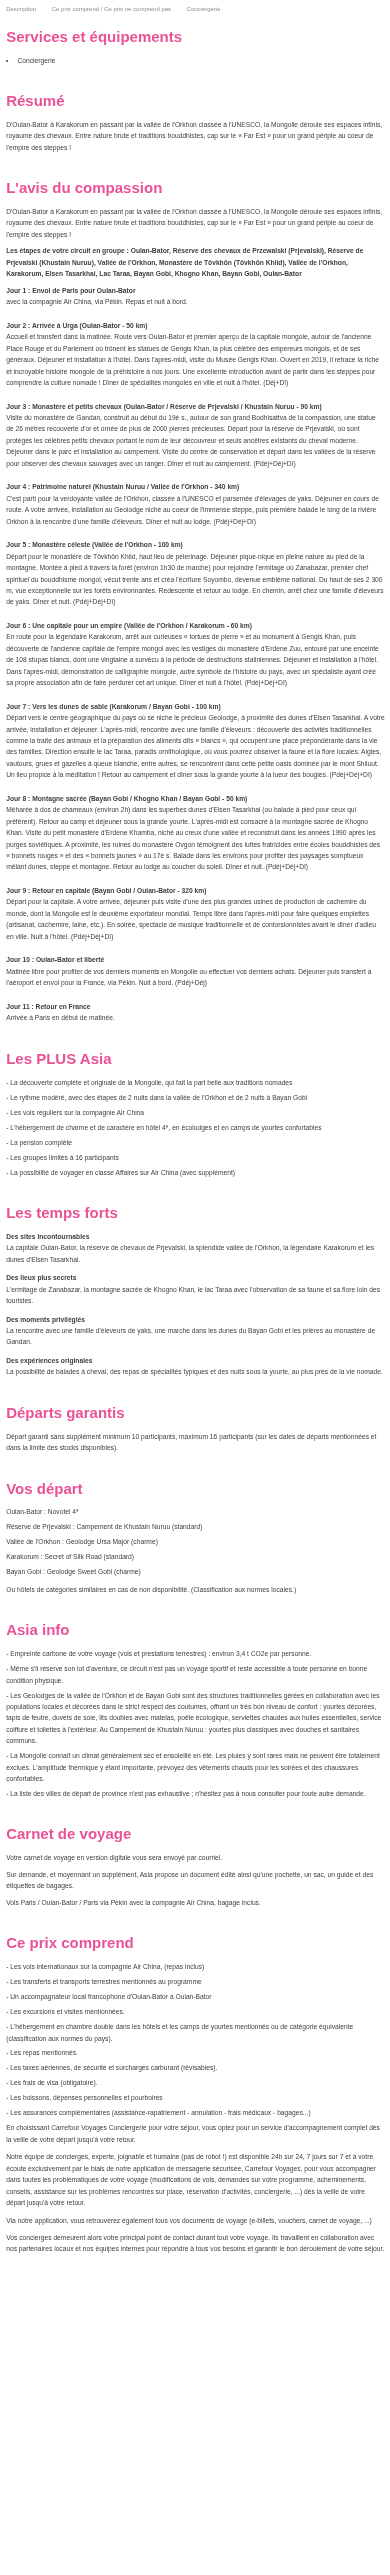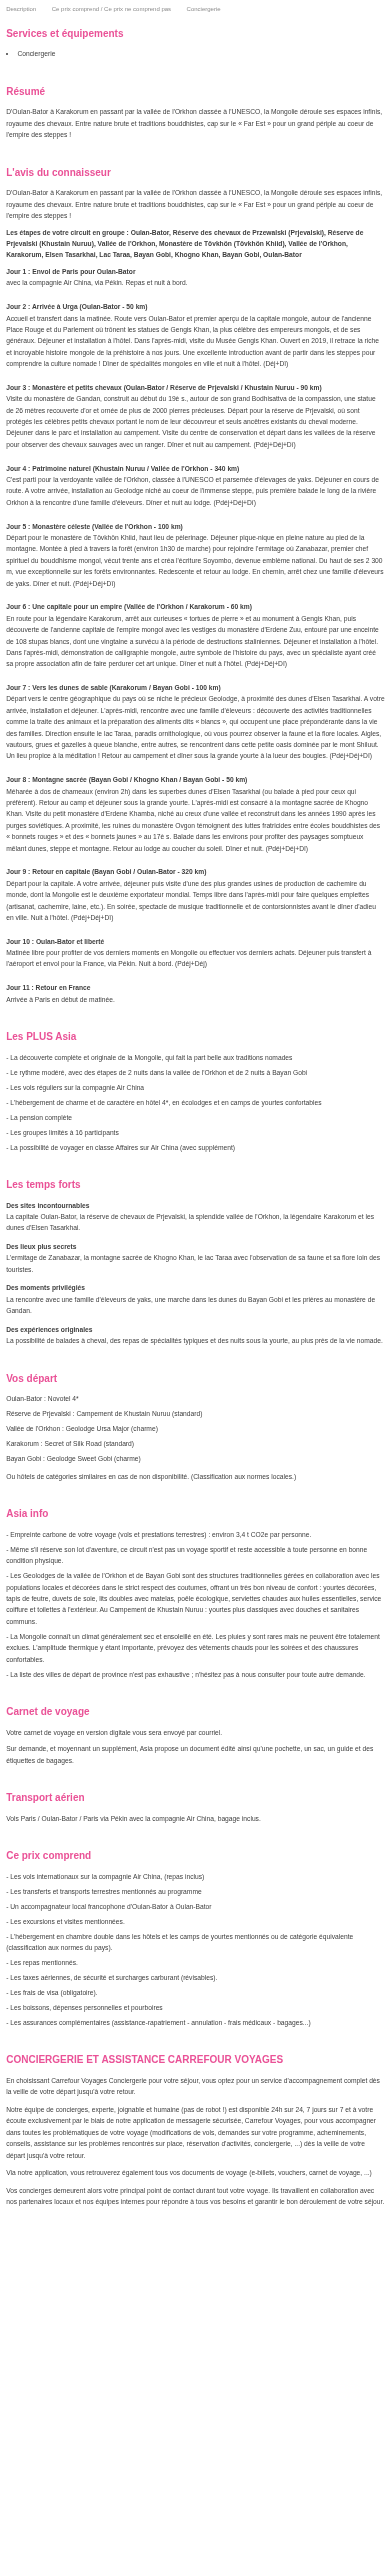--- a/index.html
+++ b/index.html
@@ -8,21 +8,21 @@
     width:391px; min-height:2576px;
     font-family:"Liberation Sans","DejaVu Sans",sans-serif;
     color:#3d3d3d;
   }
   .page { padding:4.1px 6.2px 36px 6.2px; }
 
   .top-nav { display:flex; gap:15.5px; font-size:6px; color:#8b8b8b; padding:2.1px 0 3.1px 0; }
   .top-nav a { color:#8b8b8b; text-decoration:none; cursor:pointer; white-space:nowrap; }
 
   h2.section-title {
-    color:#ea5297; font-size:10px; font-weight:bold;
+    color:#ea5297; font-size:15px; font-weight:bold;
     margin:26px 0 8.2px 0; line-height:1.25;
   }
   h2.section-title.first { margin-top:12.4px; }
 
   p.body, .day, .line { font-size:6.7px; line-height:1.7; }
   p.body { margin:0 0 5.2px 0; }
 
   ul.bullets { list-style:disc; padding-left:11.3px; font-size:6.7px; line-height:1.7; }
   ul.bullets li { margin-bottom:2.1px; }
 
@@ -60,21 +60,21 @@
       <li>Conciergerie</li>
     </ul>
   </section>
 
   <section>
     <h2 class="section-title">Résumé</h2>
     <p class="body">D'Oulan-Bator à Karakorum en passant par la vallée de l'Orkhon classée à l'UNESCO, la Mongolie déroule ses espaces infinis, royaume des chevaux. Entre nature brute et traditions bouddhistes, cap sur le « Far Est » pour un grand périple au coeur de l'empire des steppes !</p>
   </section>
 
   <section>
-    <h2 class="section-title">L'avis du connaisseur</h2>
+    <h2 class="section-title">L'avis du compassion</h2>
     <p class="body">D'Oulan-Bator à Karakorum en passant par la vallée de l'Orkhon classée à l'UNESCO, la Mongolie déroule ses espaces infinis, royaume des chevaux. Entre nature brute et traditions bouddhistes, cap sur le « Far Est » pour un grand périple au coeur de l'empire des steppes !</p>
   </section>
 
   <section>
     <p class="body stages">Les étapes de votre circuit en groupe : Oulan-Bator, Réserve des chevaux de Przewalski (Prjevalski), Réserve de Prjevalski (Khustain Nuruu), Vallée de l'Orkhon, Monastère de Tövkhön (Tövkhön Khiid), Vallée de l'Orkhon, Karakorum, Elsen Tasarkhai, Lac Taraa, Bayan Gobi, Khogno Khan, Bayan Gobi, Oulan-Bator</p>
 
     <div class="day">
       <div class="day-title">Jour 1 : Envol de Paris pour Oulan-Bator</div>
       <div class="line">avec la compagnie Air China, via Pékin. Repas et nuit à bord.</div>
     </div>
@@ -146,20 +146,24 @@
     <div class="tf-block">
       <p class="tf-label">Des moments privilégiés</p>
       <p class="tf-text">La rencontre avec une famille d'éleveurs de yaks, une marche dans les dunes du Bayan Gobi et les prières au monastère de Gandan.</p>
     </div>
     <div class="tf-block">
       <p class="tf-label">Des expériences originales</p>
       <p class="tf-text">La possibilité de balades à cheval, des repas de spécialités typiques et des nuits sous la yourte, au plus près de la vie nomade.</p>
     </div>
   </section>
 
+  <section>
+    <h2 class="section-title">Départs garantis</h2>
+    <p class="body">Départ garanti sans supplément minimum 10 participants, maximum 16 participants (sur les dates de départs mentionnées et dans la limite des stocks disponibles).</p>
+  </section>
 
   <section>
     <h2 class="section-title">Vos départ</h2>
     <div class="list">
       <p>Oulan-Bator : Novotel 4*</p>
       <p>Réserve de Prjevalski : Campement de Khustain Nuruu (standard)</p>
       <p>Vallée de l'Orkhon : Geolodge Ursa Major (charme)</p>
       <p>Karakorum : Secret of Silk Road (standard)</p>
       <p>Bayan Gobi : Geolodge Sweet Gobi (charme)</p>
     </div>
@@ -178,21 +182,20 @@
   </section>
 
   <section>
     <h2 class="section-title">Carnet de voyage</h2>
     <p class="body">Votre carnet de voyage en version digitale vous sera envoyé par courriel.</p>
     <p class="body">Sur demande, et moyennant un supplément, Asia propose un document édité ainsi qu'une pochette, un sac, un guide et des étiquettes de bagages.</p>
   </section>
 
 
   <section>
-    <h2 class="section-title">Transport aérien</h2>
     <p class="body">Vols Paris / Oulan-Bator / Paris via Pékin avec la compagnie Air China, bagage inclus.</p>
   </section>
 
   <section>
     <h2 class="section-title">Ce prix comprend</h2>
     <div class="list">
       <p>- Les vols internationaux sur la compagnie Air China, (repas inclus)</p>
       <p>- Les transferts et transports terrestres mentionnés au programme</p>
       <p>- Un accompagnateur local francophone d'Oulan-Bator à Oulan-Bator</p>
       <p>- Les excursions et visites mentionnées.</p>
@@ -204,21 +207,20 @@
 
   <section>
     <div class="list">
       <p>- Les frais de visa (obligatoire).</p>
       <p>- Les boissons, dépenses personnelles et pourboires</p>
       <p>- Les assurances complémentaires (assistance-rapatriement - annulation - frais médicaux - bagages...)</p>
     </div>
   </section>
 
   <section class="conc">
-    <h2 class="section-title">CONCIERGERIE ET ASSISTANCE CARREFOUR VOYAGES</h2>
     <p class="body">En choisissant Carrefour Voyages Conciergerie pour votre séjour, vous optez pour un service d'accompagnement complet dès la veille de votre départ jusqu'à votre retour.</p>
     <p class="body">Notre équipe de concierges, experte, joignable et humaine (pas de robot !) est disponible 24h sur 24, 7 jours sur 7 et à votre écoute exclusivement par le biais de notre application de messagerie sécurisée, Carrefour Voyages, pour vous accompagner dans toutes les problématiques de votre voyage (modifications de vols, demandes sur votre programme, acheminements, conseils, assistance sur les problèmes rencontrés sur place, réservation d'activités, conciergerie, ...) dès la veille de votre départ jusqu'à votre retour.</p>
     <p class="body">Via notre application, vous retrouverez également tous vos documents de voyage (e-billets, vouchers, carnet de voyage, ...)</p>
     <p class="body">Vos concierges demeurent alors votre principal point de contact durant tout votre voyage. Ils travaillent en collaboration avec nos partenaires locaux et nos équipes internes pour répondre à tous vos besoins et garantir le bon déroulement de votre séjour.</p>
   </section>
 
 </div>
 
 
 </body></html>

